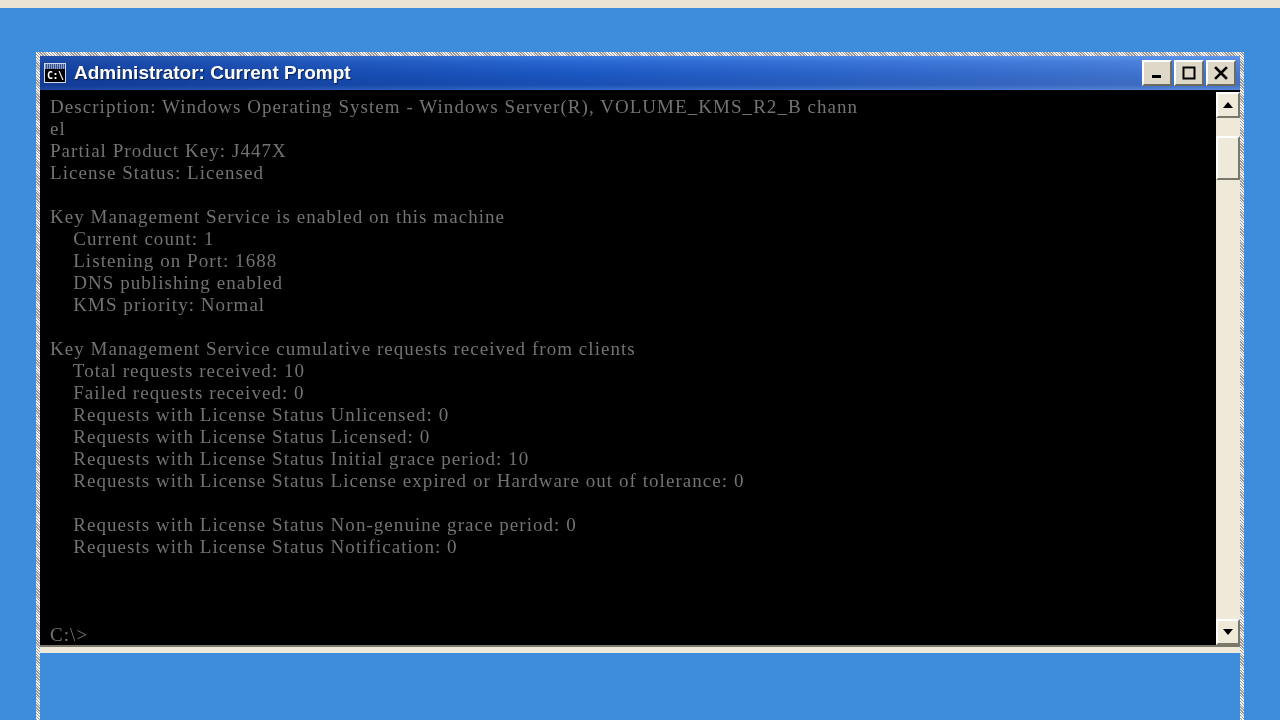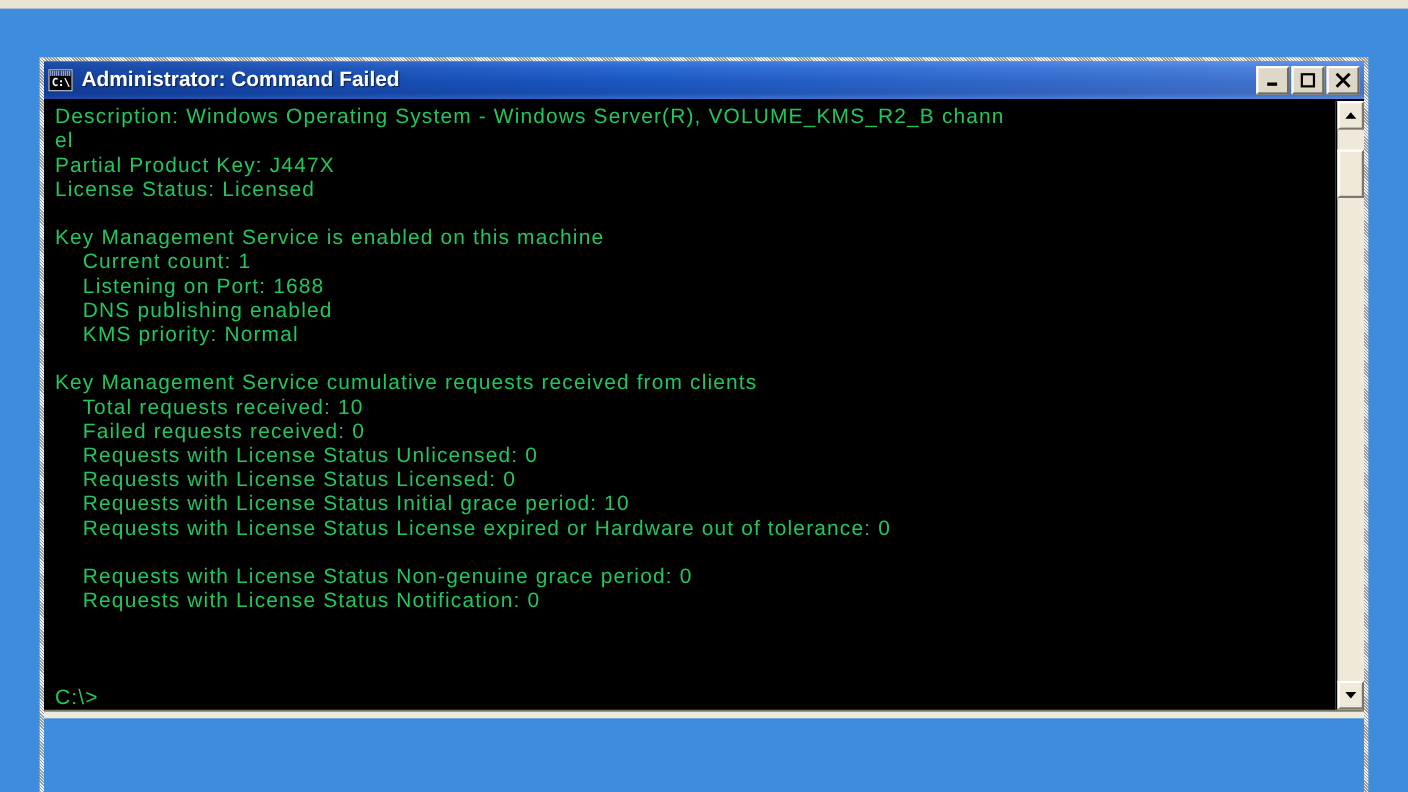--- a/index.html
+++ b/index.html
@@ -146,22 +146,22 @@
     height: 555px;
     background: #000000;
     display: flex;
     border-top: 2px solid #000;
     box-sizing: border-box;
   }
 
   #console-text {
     flex: 1 1 auto;
     background: #000000;
-    color: #22c55e;
-    font-family: Liberation Sans, sans-serif;
+    color: #737373;
+    font-family: Liberation Serif, serif;
     font-size: 19px;
     line-height: 22px;
     padding: 4px 0 0 10px;
     white-space: pre;
     overflow: hidden;
     letter-spacing: 1.05px;
     font-weight: 500;
   }
   .cline {
     height: 22px;
@@ -242,21 +242,21 @@
 
         <div id="window-filler"></div>
 
         <div style="position:relative;">
 
           <div id="titlebar">
             <div id="title-icon">
               <div class="ic-bar"></div>
               <div class="ic-text">C:\.</div>
             </div>
-            <div id="title-text">Administrator: Command Failed</div>
+            <div id="title-text">Administrator: Current Prompt</div>
             <div id="window-buttons">
               <div class="winbtn">
                 <svg width="16" height="14" viewBox="0 0 16 14">
                   <rect x="3" y="9" width="9" height="3" fill="#000000"></rect>
                 </svg>
               </div>
               <div class="winbtn">
                 <svg width="16" height="14" viewBox="0 0 16 14">
                   <rect x="2.5" y="1.5" width="11" height="11" fill="none" stroke="#000000" stroke-width="2"></rect>
                 </svg>

